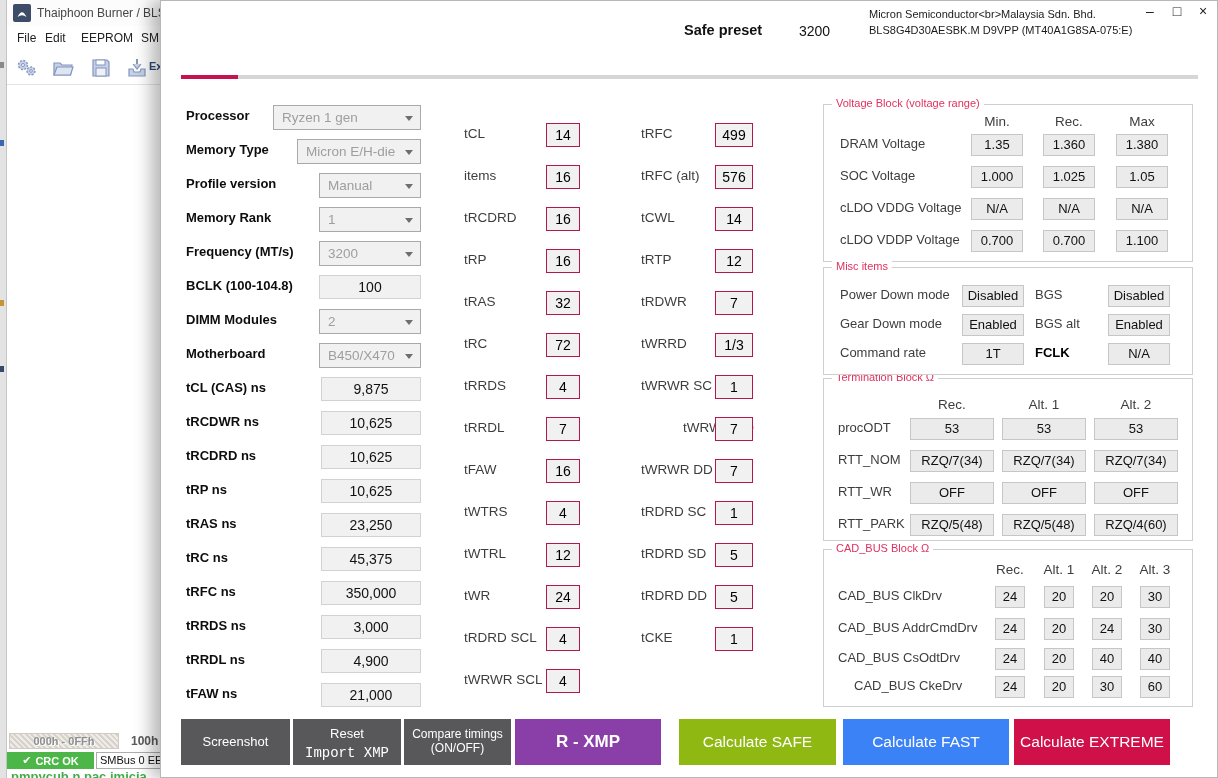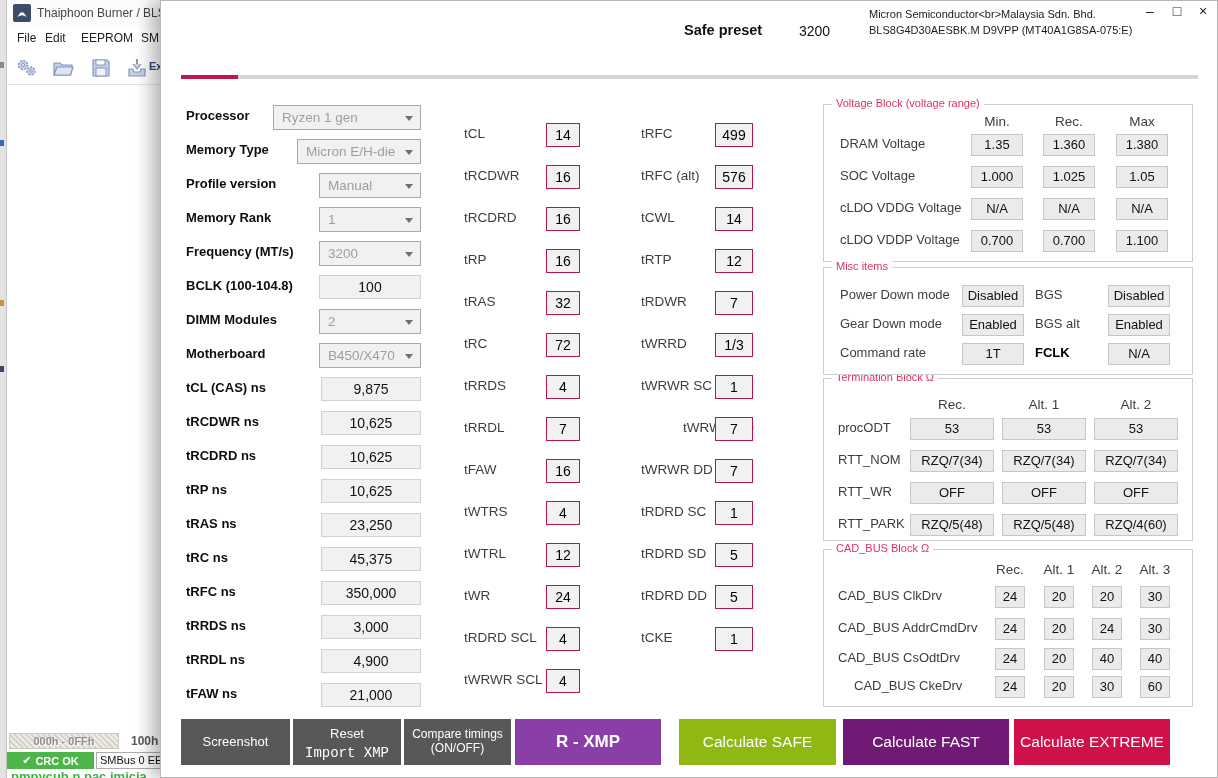--- a/index.html
+++ b/index.html
@@ -46,21 +46,21 @@
   .tbox{position:absolute;height:24px;box-sizing:border-box;background:#f1f1f1;border:1px solid #b3174d;
         text-align:center;font-size:14px;color:#000;line-height:22px;}
   .gbox{position:absolute;border:1px solid #cfcfcf;background:#fff;box-sizing:border-box;}
   .gtitle{position:absolute;top:-8px;left:8px;background:#fff;padding:0 4px;font-size:11px;color:#e0315f;white-space:nowrap;}
   .bhead{position:absolute;font-size:13.5px;color:#3d3d3d;text-align:center;}
   .blabel{position:absolute;font-size:13px;color:#3d3d3d;white-space:nowrap;}
   .blabel.bold{font-weight:bold;color:#000;}
   .vbox{position:absolute;height:22px;box-sizing:border-box;background:#ebebeb;border:1px solid #c6c6c6;
         text-align:center;font-size:13px;color:#111;line-height:20px;white-space:nowrap;}
   .fbtn{position:absolute;color:#fff;display:flex;align-items:center;justify-content:center;text-align:center;cursor:pointer;line-height:1.15;}
-  .dark{background:#58585a;}.purple{background:#8a3fa8;}.green{background:#8fb812;}.orange{background:#701a75;}.crimson{background:#d01049;}
+  .dark{background:#58585a;}.purple{background:#8a3fa8;}.green{background:#8fb812;}.orange{background:#3b82f6;}.crimson{background:#d01049;}
   svg{display:block;}
 </style>
 </head>
 <body>
 
 <div class="stage">
 
   <div class="speck" style="left:0;top:140px;background:#3a66b5;"></div>
   <div class="speck" style="left:0;top:300px;background:#c79435;"></div>
   <div class="speck" style="left:0;top:366px;background:#38486b;"></div>
@@ -192,21 +192,21 @@
         <div class="flabel" style="left: 25px; top: 617px;">tRRDS ns</div>
         <div class="tinput" style="left: 160px; top: 614px; width: 100px;">3,000</div>
         <div class="flabel" style="left: 25px; top: 651px;">tRRDL ns</div>
         <div class="tinput" style="left: 160px; top: 648px; width: 100px;">4,900</div>
         <div class="flabel" style="left: 25px; top: 685px;">tFAW ns</div>
         <div class="tinput" style="left: 160px; top: 682px; width: 100px;">21,000</div>
       </div>
     <div id="timing-layer">
         <div class="tlabel" style="left: 303px; top: 125px;">tCL</div>
         <div class="tbox" style="left: 385px; top: 122px; width: 34px;">14</div>
-        <div class="tlabel" style="left: 303px; top: 167px;">tRCDWR</div>
+        <div class="tlabel" style="left: 303px; top: 167px;">items</div>
         <div class="tbox" style="left: 385px; top: 164px; width: 34px;">16</div>
         <div class="tlabel" style="left: 303px; top: 209px;">tRCDRD</div>
         <div class="tbox" style="left: 385px; top: 206px; width: 34px;">16</div>
         <div class="tlabel" style="left: 303px; top: 251px;">tRP</div>
         <div class="tbox" style="left: 385px; top: 248px; width: 34px;">16</div>
         <div class="tlabel" style="left: 303px; top: 293px;">tRAS</div>
         <div class="tbox" style="left: 385px; top: 290px; width: 34px;">32</div>
         <div class="tlabel" style="left: 303px; top: 335px;">tRC</div>
         <div class="tbox" style="left: 385px; top: 332px; width: 34px;">72</div>
         <div class="tlabel" style="left: 303px; top: 377px;">tRRDS</div>

